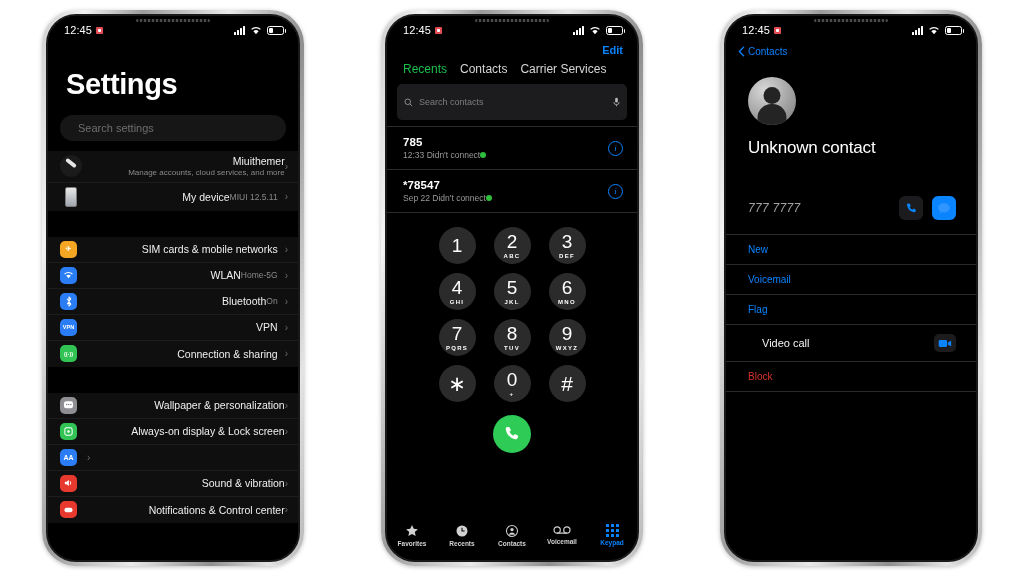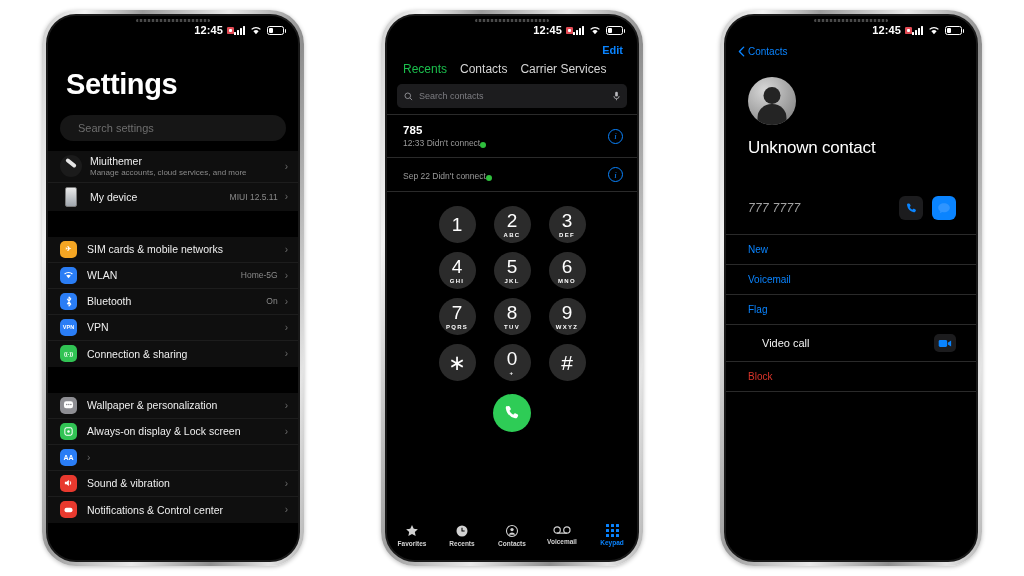--- a/index.html
+++ b/index.html
@@ -37,24 +37,25 @@
   .speaker {
     position: absolute; top: 3px; left: 50%; transform: translateX(-50%);
     width: 74px; height: 3px; border-radius: 2px;
     background: repeating-linear-gradient(90deg,#4a4a4a 0 2px, #111 2px 4px);
     z-index: 30;
   }
 
   
   .statusbar {
     height: 22px; display: flex; align-items: center;
-    justify-content: flex-end;
+    justify-content: space-between;
     padding: 6px 14px 0 16px; color: #fff;
-    font-size: 11px; font-weight: bold;
+    font-size: 11px; font-weight: normal;
     letter-spacing: .1px;
+    gap: 17px;
   }
   .sb-left { display:flex; align-items:center; gap:4px; }
   .rec-dot { width:7px; height:7px; background:#e24b54; border-radius:1.5px; display:inline-block;
              box-shadow: inset 0 0 0 1.5px #e24b54; position:relative; top:0px;}
   .rec-dot::after{content:"";position:absolute;inset:2px;background:#fff;border-radius:1px;}
   .sb-right { display:flex; align-items:center; gap:5px; }
   .bars { display:flex; align-items:flex-end; gap:1px; height:9px; }
   .bars i { width:2px; background:#fff; display:block; border-radius:.5px; }
   .bars i:nth-child(1){height:3px}.bars i:nth-child(2){height:5px}
   .bars i:nth-child(3){height:7px}.bars i:nth-child(4){height:9px}
@@ -69,21 +70,21 @@
     padding: 30px 0 0 18px; letter-spacing:-.4px;
   }
   .settings-search {
     margin: 14px 12px 0 12px; height: 26px;
     background:#161616; border-radius:13px;
     display:flex; align-items:center; padding-left:18px;
     color:#6e6e6e; font-size:11px;
   }
   .s-group { background:#0f0f0f; margin-top:10px; }
   .s-row { display:flex; align-items:center; min-height:26px; padding:4px 10px 4px 12px;
-           border-bottom:.5px solid #1d1d1d; position:relative; }
+           border-bottom:.5px solid #1d1d1d; position:relative;text-align:right; }
   .s-row:last-child{border-bottom:none;}
   .s-ico { width:17px;height:17px;border-radius:5px;flex:none;margin-right:10px;
            display:flex;align-items:center;justify-content:center;
            font-size:7px;color:#fff;font-weight:bold;}
   .s-txt { flex:1; color:#efefef; font-size:10.5px; line-height:12px; }
   .s-sub { color:#8a8a8a; font-size:8px; line-height:9.5px; margin-top:1px;}
   .s-val { color:#8a8a8a; font-size:8.5px; margin-right:7px; white-space:nowrap;}
   .chev { color:#6a6a6a; font-size:10px; font-weight:300; }
   .s-gap { height:16px; background:#000; }
   .avatar-ico{ width:22px;height:22px;border-radius:50%;background:#1b1b1b;
@@ -91,29 +92,29 @@
   .avatar-ico::after{content:"";position:absolute;left:5px;top:6px;width:12px;height:4px;
     background:#e6e6e6;border-radius:2px;transform:rotate(38deg);}
   .dev-ico{width:12px;height:20px;border-radius:2px;margin:0 13px 0 5px;flex:none;
     background:linear-gradient(180deg,#e9e9e9,#9fa6ad);border:1px solid #7b7b7b;}
 
   
   .edit-link{ color:#0a84ff; font-size:11px; font-weight:600; text-align:right; padding:6px 14px 0 0;}
   .tabs{ display:flex; gap:13px; padding:6px 0 0 16px; align-items:baseline;}
   .tab{ font-size:12px; color:#d6d6d6;}
   .tab.active{ color:#1bbf4d; }
-  .ph-search{ margin:8px 10px 0 10px; height:24px; background:#1c1c1e; border-radius:5px;
+  .ph-search{ margin:8px 10px 0 10px; height:36px; background:#1c1c1e; border-radius:5px;
     display:flex; align-items:center; padding:0 7px; gap:6px;}
   .ph-search .ph-ph{ flex:1; color:#7d7d82; font-size:9px;}
   .call-list{ margin-top:6px; border-top:.5px solid #2a2a2a;}
   .call-row{ display:flex; align-items:center; padding:9px 14px 9px 16px;
     border-bottom:.5px solid #2a2a2a;}
   .call-main{flex:1;}
   .call-num{ color:#fff; font-size:11.5px; font-weight:bold; letter-spacing:.1px;}
-  .call-meta{ color:#9a9a9a; font-size:8.5px; margin-top:2px; display:flex; align-items:flex-end; }
+  .call-meta{ color:#9a9a9a; font-size:8.5px; margin-top:2px; display:flex; align-items:center; }
   .simdot{ width:6px;height:6px;border-radius:50%;background:#2fbf3d;display:inline-block;}
   .info-i{ width:15px;height:15px;border-radius:50%;border:1.2px solid #0a84ff;color:#0a84ff;
     font-size:9px;display:flex;align-items:center;justify-content:center;font-family:"Liberation Serif",serif;font-style:italic;}
   .dialpad{ margin:14px auto 0; width:165px; display:grid; grid-template-columns:repeat(3,1fr);
     row-gap:9px; justify-items:center;}
   .key{ width:37px;height:37px;border-radius:50%;background:#2b2b2b;color:#fff;
     display:flex;flex-direction:column;align-items:center;justify-content:center;line-height:1;}
   .key b{ font-size:19px; font-weight:400;}
   .key .kl{ font-size:6px;letter-spacing:1.3px;margin-top:2px;font-weight:bold;}
   .key.sym b{ font-size:21px; }
@@ -357,20 +358,21 @@
               <div class="call-num">785</div>
               <div class="call-meta">
                   <span>12:33 Didn't connect</span>
                   <i class="simdot"></i>
                 </div>
             </div>
             <div class="info-i">i</div>
           </div>
           <div class="call-row">
             <div class="call-main">
+              <div class="call-num">*78547</div>
               <div class="call-meta">
                   <span>Sep 22 Didn't connect</span>
                   <i class="simdot"></i>
                 </div>
             </div>
             <div class="info-i">i</div>
           </div>
         </div>
 
         <div class="dialpad">

